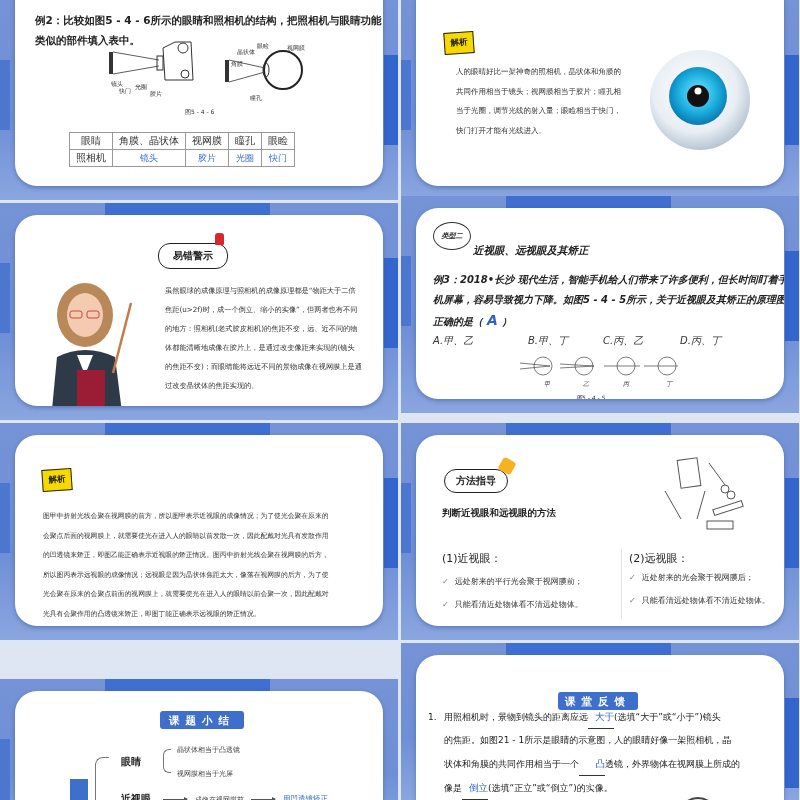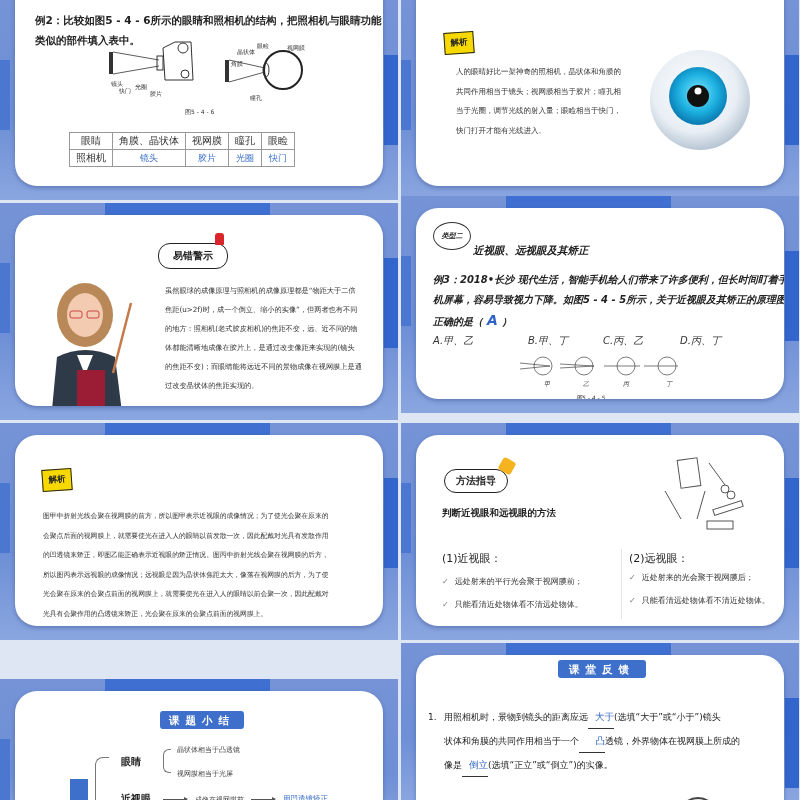--- a/index.html
+++ b/index.html
@@ -201,21 +201,21 @@
       <div class="bgside"></div>
       <div class="bgleft"></div>
     <div class="card">
       <div class="tag-yellow" style="left:27px;top:34px;">解析</div>
       <div class="abs body-sm" style="left:28px;top:72px;width:340px;font-size:6.8px;line-height:19.5px;">
         <div>图甲中折射光线会聚在视网膜的前方，所以图甲表示近视眼的成像情况；为了使光会聚在原来的</div>
         <div>会聚点后面的视网膜上，就需要使光在进入人的眼睛以前发散一次，因此配戴对光具有发散作用</div>
         <div>的凹透镜来矫正，即图乙能正确表示近视眼的矫正情况。图丙中折射光线会聚在视网膜的后方，</div>
         <div>所以图丙表示远视眼的成像情况；远视眼是因为晶状体焦距太大，像落在视网膜的后方，为了使</div>
         <div>光会聚在原来的会聚点前面的视网膜上，就需要使光在进入人的眼睛以前会聚一次，因此配戴对</div>
-        <div>光具有会聚作用的凸透镜来矫正，光会聚在原来的会聚点前面的视网膜上。</div>
+        <div>光具有会聚作用的凸透镜来矫正，即图丁能正确表示远视眼的矫正情况。</div>
       </div>
     </div>
   </div>
 
   <div class="slide s6">
     <div class="bgband"></div>
       <div class="bgside"></div>
       <div class="bgleft"></div>
     <div class="card">
       <div class="bubble" style="left:28px;top:34px;width:64px;height:24px;line-height:22px;">方法指导</div>
@@ -266,23 +266,24 @@
       <div class="mm-k" style="left:106px;top:137px;">正常眼</div>
       <div class="arrow" style="left:148px;top:144px;width:24px;"></div>
       <div class="mm-v" style="left:180px;top:140px;">成像在视网膜上</div>
     </div>
   </div>
 
   <div class="slide s8">
     <div class="bgband"></div>
       <div class="bgside"></div>
     <div class="card">
-      <div class="pill-title" style="left:142px;top:5px;width:88px;">课堂反馈</div>
+      <div class="pill-title" style="left:142px;top:37px;width:80px;">课堂反馈</div>
       <div class="abs" style="left:12px;top:50px;width:360px;font-size:9px;color:#222;line-height:23px;">
         <div><span style="display:inline-block;width:16px;">1.</span><span>用照相机时，景物到镜头的距离应远</span><span class="fill">大于</span><span>(选填“大于”或“小于”)镜头</span></div>
+        <div style="padding-left:16px;">的焦距。如图21 - 1所示是眼睛的示意图，人的眼睛好像一架照相机，晶</div>
         <div style="padding-left:16px;"><span>状体和角膜的共同作用相当于一个</span><span class="fill">凸</span><span>透镜，外界物体在视网膜上所成的</span></div>
         <div style="padding-left:16px;"><span>像是</span><span class="fill">倒立</span><span>(选填“正立”或“倒立”)的实像。</span></div>
       </div>
 
       <div class="abs" style="left:262px;top:142px;width:40px;height:40px;border:2px solid #444;border-radius:50%;background:#eee;"></div>
 
     </div>
   </div>
 
 </div>

